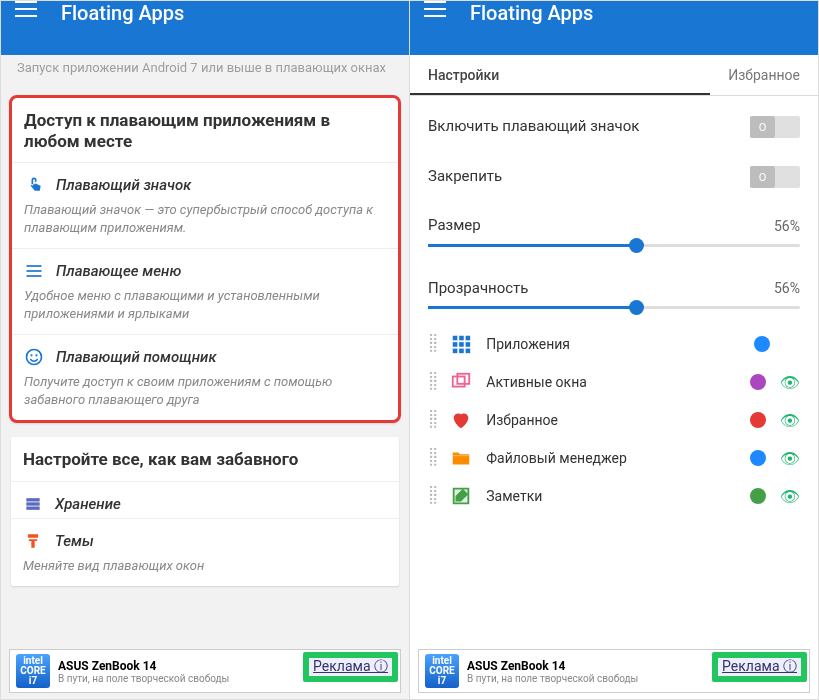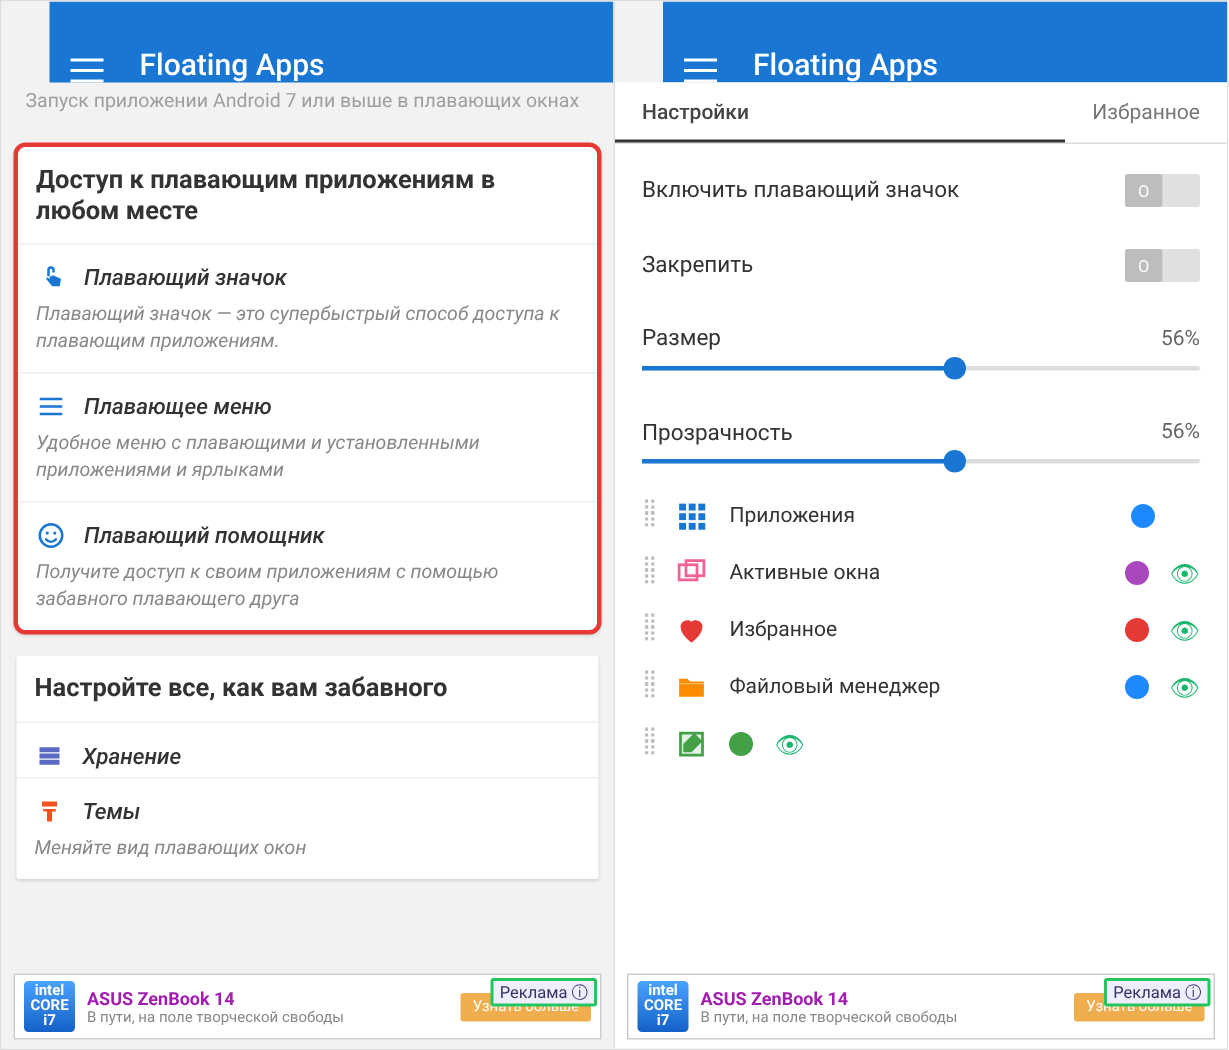--- a/index.html
+++ b/index.html
@@ -17,24 +17,23 @@
     background: #f2f2f2;
     position: relative;
     overflow: hidden;
   }
   .phone + .phone { border-left: 1px solid #ddd; }
   .appbar {
     background: #1976d2;
     color: #fff;
     height: 54px;
     display: flex;
-    align-items: flex-end;
+    align-items: flex-start;
     padding: 0 14px;
     flex-shrink: 0;
-    margin-left: 32px;
   }
   .hamburger {
     width: 22px; height: 16px;
     display: flex; flex-direction: column; justify-content: space-between;
     margin-right: 24px;
     cursor: pointer;
   }
   .hamburger span { display:block; height:2px; background:#fff; }
   .app-title { font-size: 20px; font-weight: 500; }
 
@@ -77,26 +76,26 @@
     position:absolute; left:8px; right:8px; bottom:6px;
     height:44px; background:#fff;
     border:1px solid #ccc;
     display:flex; align-items:center;
     font-size:11px; color:#555;
     padding:0 6px; gap:8px;
     cursor:pointer;
   }
   .ad .chip { width:34px; height:34px; background:linear-gradient(#4aa3ff,#1460c7); border-radius:3px; display:flex; align-items:center; justify-content:center; color:#fff; font-size:10px; font-weight:700; text-align:center; line-height:1; }
   .ad .ad-main { flex:1; }
-  .ad .ad-title { font-weight:700; font-size:12px; color:#a21caf; }
+  .ad .ad-title { font-weight:700; font-size:12px; color:#000000; }
   .ad .ad-sub { font-size:10px; color:#888; }
   .ad .ad-tag {
     position:absolute; top:2px; right:2px;
-    background:#eef; border:2px solid #22c55e; color:#336;
-    font-size:11px; padding:0 4px; border-radius:2px;
+    background:#eef; border:6px solid #22c55e; color:#336;
+    font-size:14px; padding:0 4px; border-radius:2px;text-decoration:underline;
   }
   .ad .ad-btn {
     background:#f0ad4e; color:#fff; font-size:10px;
     padding:4px 8px; border-radius:2px;
   }
 
   
   .tabs { display:flex; background:#fff; border-bottom:1px solid #ddd; }
   .tab { flex:0 0 auto; padding:12px 18px 10px; font-size:14px; color:#777; cursor:pointer; text-align:center; }
   .tab:first-child { flex:1; text-align:left; }
@@ -348,20 +347,21 @@
                 <span>⠿</span>
                 <span>⠿</span>
               </div>
               <div class="item-icon">
                 <svg viewBox="0 0 24 24" width="22" height="22" fill="#43a047">
                   <path d="M4 4h16v16H4z" opacity=".15"></path>
                   <path d="M4 4h16v16H4z" fill="none" stroke="#43a047" stroke-width="2"></path>
                   <path d="M14 4l6 6-8 8H6v-6z" fill="#43a047"></path>
                 </svg>
               </div>
+              <div class="item-label">Заметки</div>
               <div class="dot" style="background:#43a047"></div>
               <div class="eye">👁</div>
             </div>
           </div>
       </div>
 
       <div class="ad">
         <div class="chip">intel CORE i7</div>
         <div class="ad-main">
           <div class="ad-title">ASUS ZenBook 14</div>

